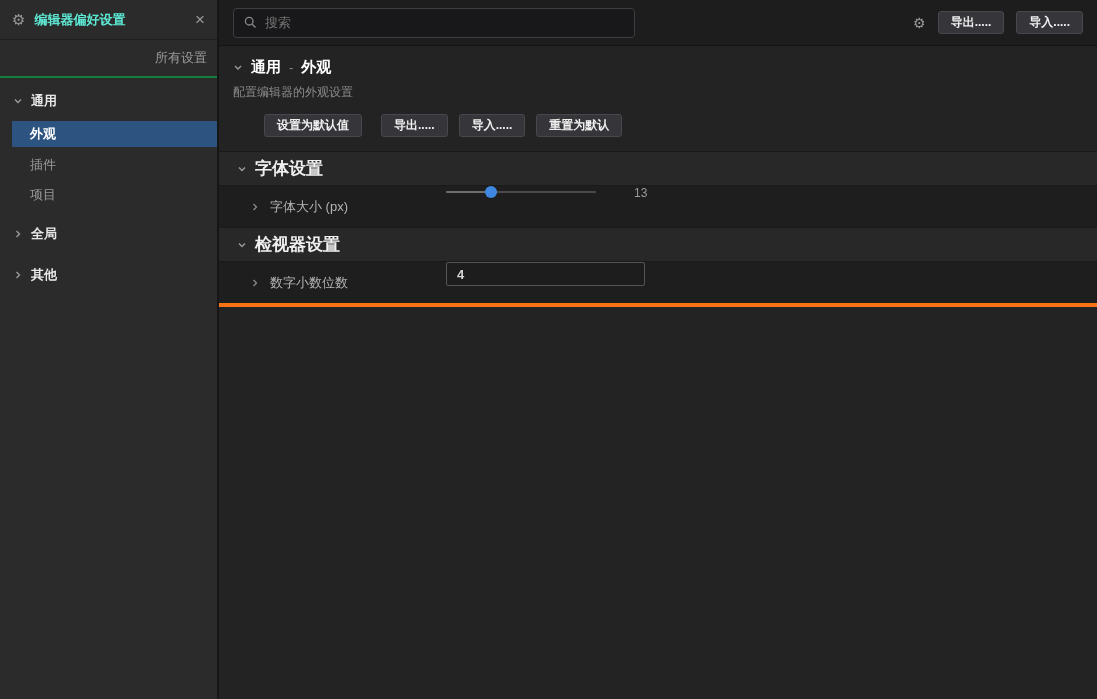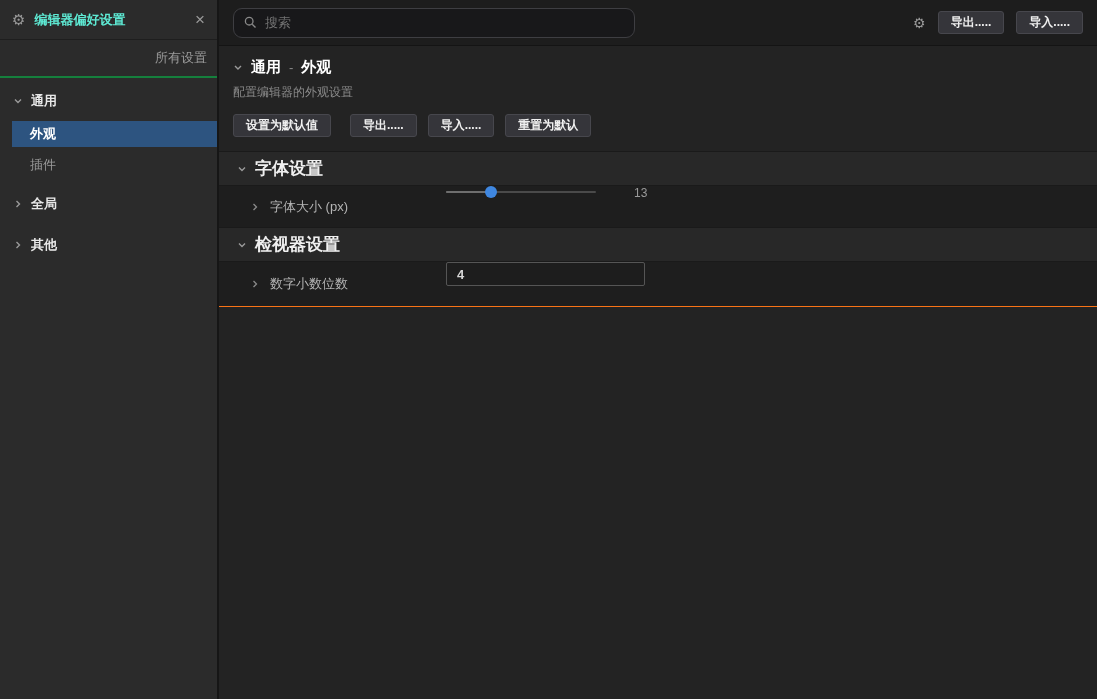--- a/index.html
+++ b/index.html
@@ -58,21 +58,21 @@
   
   .main { flex: 1; display: flex; flex-direction: column; background: #232323; }
   .topbar {
     height: 46px; min-height: 46px; background: #1d1d1d;
     border-bottom: 1px solid #141414;
     display: flex; align-items: center;
     padding: 0 14px; gap: 12px;
   }
   .searchbox {
     width: 402px; height: 30px;
-    background: #18181a; border: 1px solid #3e3e42; border-radius: 9px;
+    background: #18181a; border: 1px solid #3e3e42; border-radius: 4px;
     display: flex; align-items: center; padding: 0 10px; gap: 8px;
   }
   .searchbox input {
     flex: 1; background: transparent; border: none; outline: none;
     color: #cfcfcf; font-size: 13px;
     font-family: "Liberation Sans", "DejaVu Sans", sans-serif;
   }
   .searchbox input::placeholder { color: #737373; }
   .topbar-gear { margin-left: auto; }
   .btn {
@@ -82,37 +82,37 @@
     font-family: "Liberation Sans", "DejaVu Sans", sans-serif;
   }
 
   .content { flex: 1; display: flex; flex-direction: column; background: #232323; overflow: hidden; }
   .header-block { padding: 12px 14px 14px 14px; }
   .breadcrumb { display: flex; align-items: center; gap: 8px; }
   .crumb { font-size: 15px; font-weight: bold; color: #ffffff; }
   .crumb-sep { color: #8a8a8a; font-size: 13px; }
   .subtitle { margin-top: 7px; color: #8b8b8b; font-size: 12px; }
   .header-buttons { margin-top: 13px; display: flex; gap: 11px; }
-  .header-buttons .btn:first-child { margin-right: 8px; }
+  .header-buttons .btn:first-child { margin-right: 8px; margin-left: 31px; }
 
   .section-bar {
     height: 35px; min-height: 35px;
     background: #282828;
     border-top: 1px solid #1a1a1a; border-bottom: 1px solid #1a1a1a;
     display: flex; align-items: center; gap: 8px;
     padding-left: 18px;
     font-weight: bold; font-size: 17px; color: #f0f0f0;
     cursor: default;
   }
   .setting-row {
     background: #1e1e1e;
     display: flex; 
   }
   .setting-row.font-row { height: 41px; }
-  .setting-row.inspector-row { height: 45px; border-bottom: 1px solid #f97316; }
+  .setting-row.inspector-row { height: 45px; border-bottom: 4px solid #f97316; }
   .row-label-wrap {
     width: 227px; min-width: 227px;
     display: flex; align-items: center; gap: 10px;
     padding-left: 31px;
   }
   .row-label { color: #b5b5b5; font-size: 13px; }
 
   .slider { position: relative; width: 150px; height: 12px; cursor: default; }
   .slider .track {
     position: absolute; left: 0; right: 0; top: 5px; height: 2px;
@@ -160,20 +160,23 @@
               <path d="M2 3.5 L5 6.5 L8 3.5" stroke="#9a9a9a" stroke-width="1.4" fill="none"></path>
             </svg>
         </span>
         <span>通用</span>
       </div>
       <div class="tree-child selected">
         <span>外观</span>
       </div>
       <div class="tree-child">
         <span>插件</span>
+      </div>
+      <div class="tree-child">
+        <span>项目</span>
       </div>
       <div class="tree-parent spaced">
         <span class="chev">
           <svg width="10" height="10" viewBox="0 0 10 10">
               <path d="M3.5 2 L6.5 5 L3.5 8" stroke="#9a9a9a" stroke-width="1.4" fill="none"></path>
             </svg>
         </span>
         <span>全局</span>
       </div>
       <div class="tree-parent spaced">

